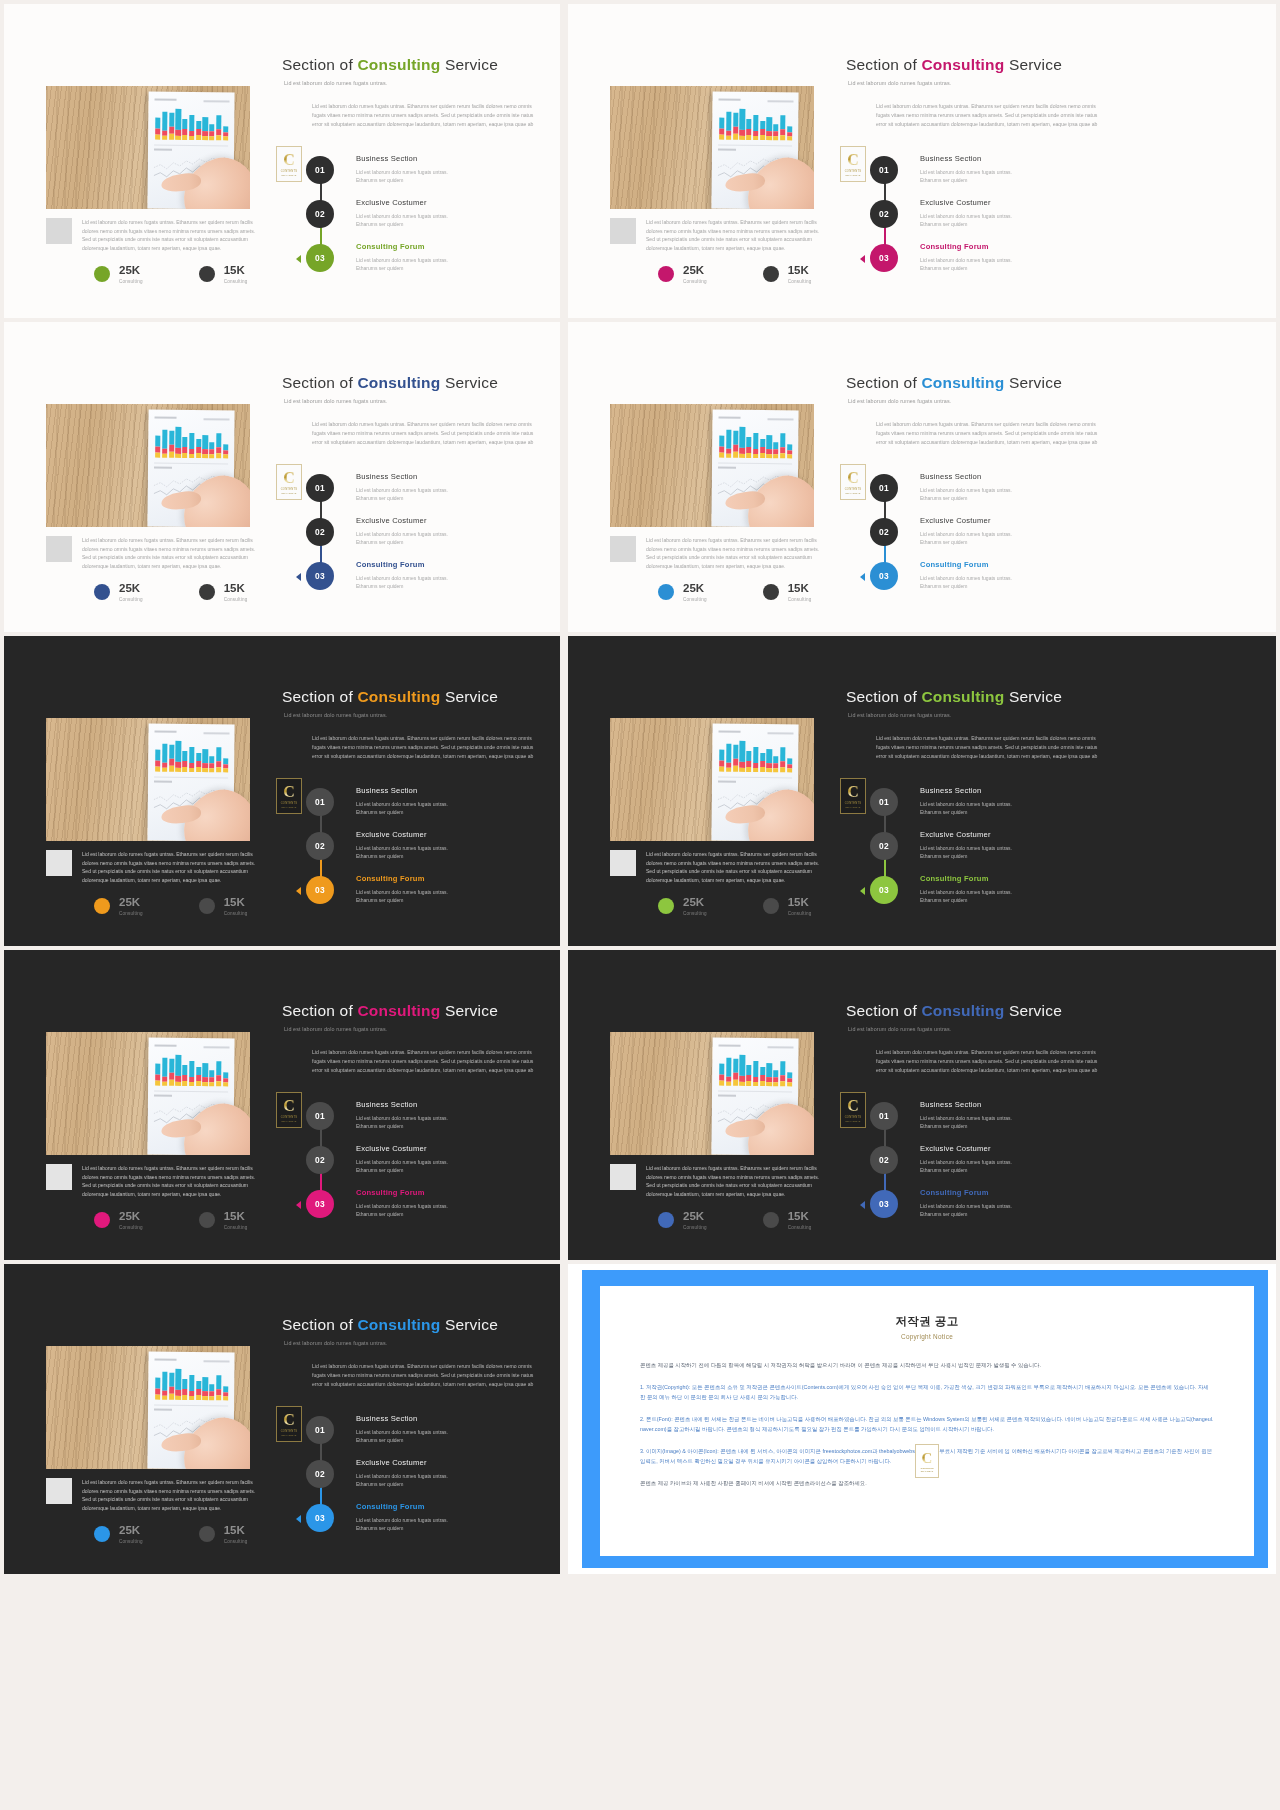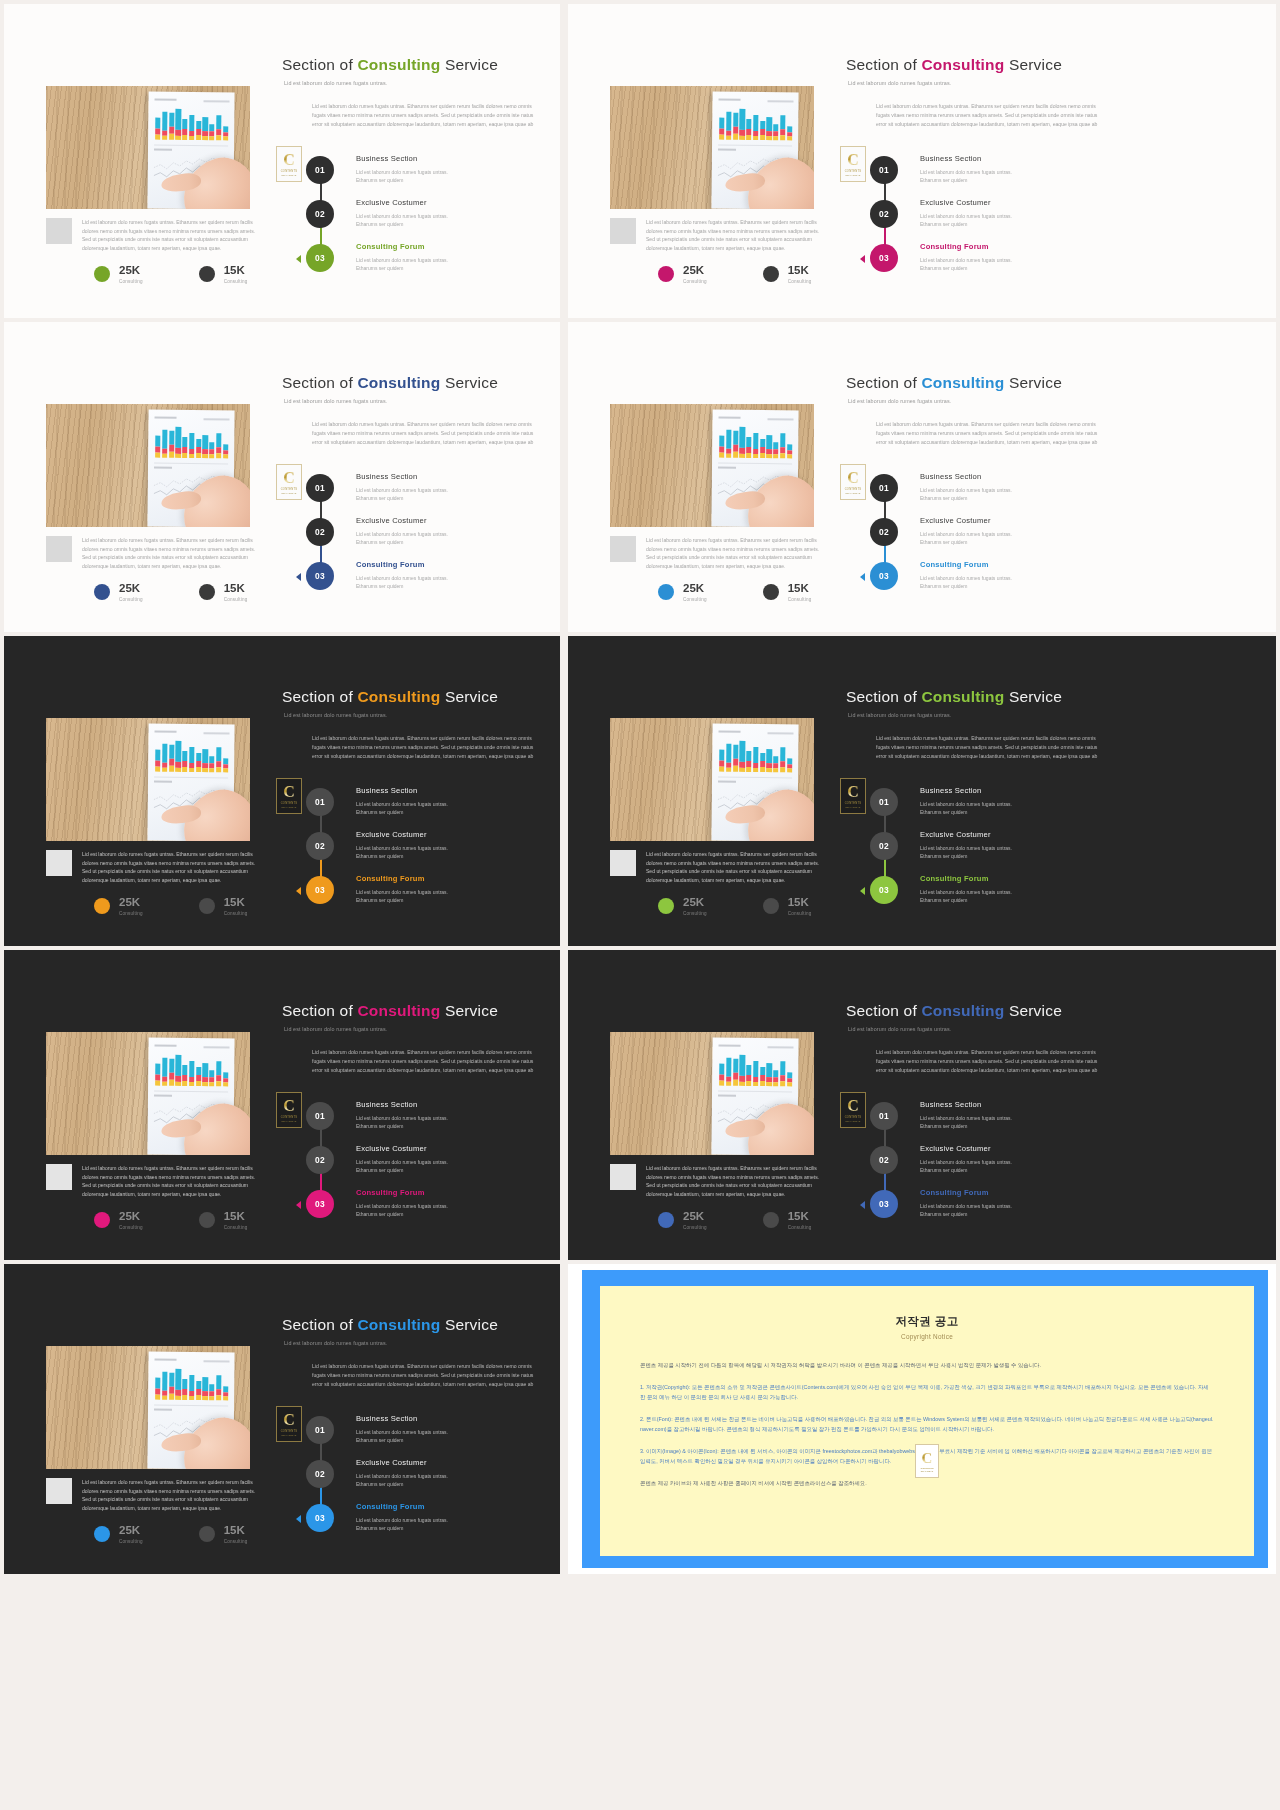--- a/index.html
+++ b/index.html
@@ -192,21 +192,21 @@
   .slide.dark .tdesc { color:#b4b4b4; }
   .tstep.active .ttitle { font-weight:700; }
 
   
   .cp-outer {
     position:absolute; left:14px; top:6px; right:8px; bottom:6px;
     background:#3d9bfb;
   }
   .cp-paper {
     position:absolute; left:18px; top:16px; right:14px; bottom:12px;
-    background:#fef9c3;
+    background:#ffffff;
     padding:28px 40px;
   }
   .cp-title {
     text-align:center; font-size:11.5px; font-weight:700; color:#2d2d2d;
     letter-spacing:.4px;
   }
   .cp-sub {
     text-align:center; font-size:6.4px; color:#a08a52; margin-top:4px; letter-spacing:.3px;
   }
   .cp-body { margin-top:20px; }

